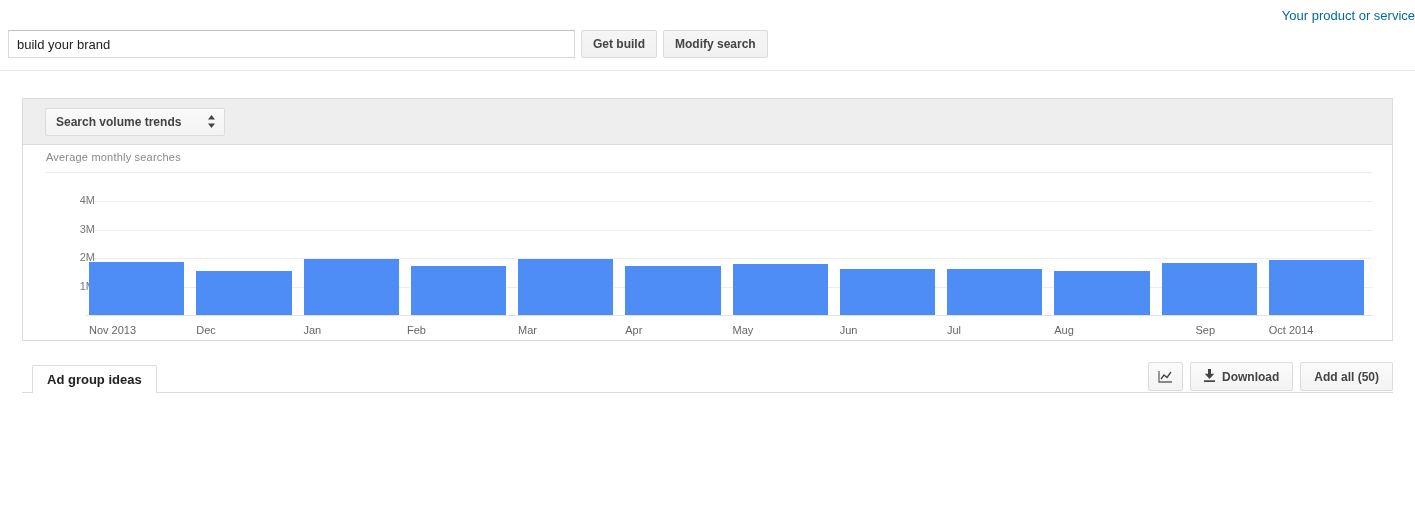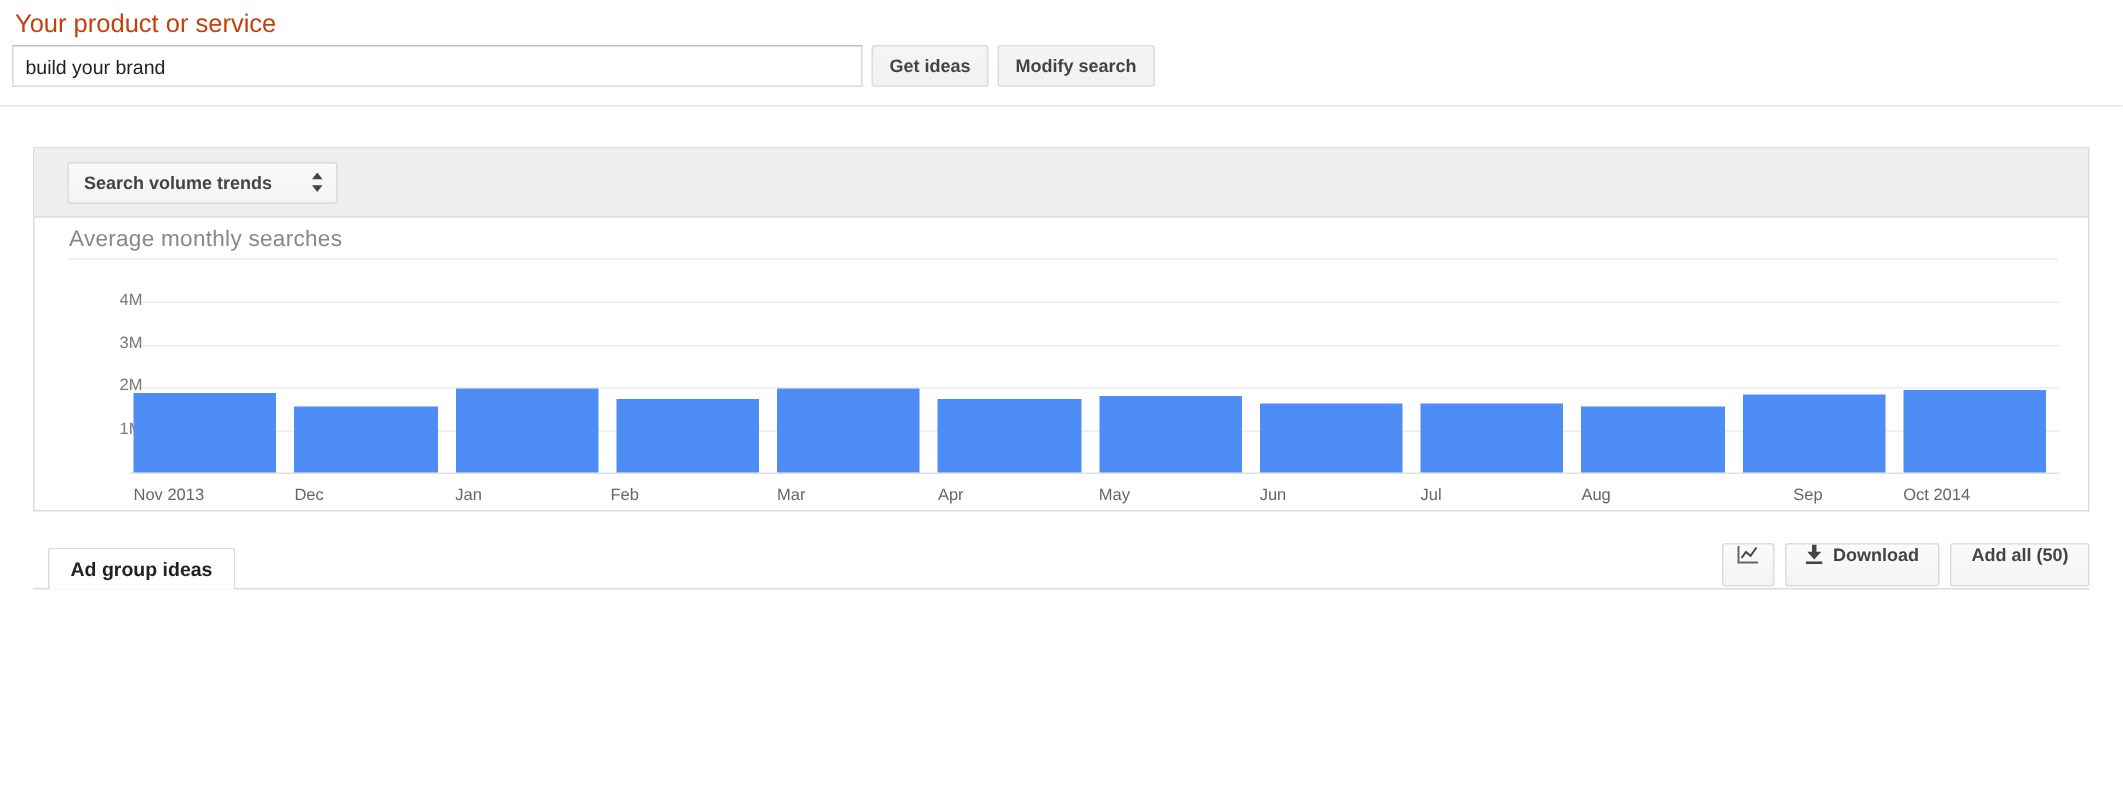--- a/index.html
+++ b/index.html
@@ -9,24 +9,25 @@
     background: #ffffff;
     font-family: "Liberation Sans", sans-serif;
     font-size: 13px;
     color: #222;
     overflow: hidden;
   }
 
   
   #search-region { padding: 8px 0 0 8px; }
   #search-label {
-    font-size: 17px;
-    color: #c2410c;
+    font-size: 13px;
+    color: #0369a1;
     margin: 0 0 7px 2px;
     line-height: 15px;
+    text-align: right;
   }
   #search-row { display: flex; align-items: stretch; gap: 6px; }
   #search-input {
     width: 567px;
     height: 28px;
     border: 1px solid #d9d9d9;
     border-top-color: #c0c0c0;
     padding: 0 8px;
     font-family: "Liberation Sans", sans-serif;
     font-size: 13px;
@@ -87,21 +88,21 @@
     display: inline-flex;
     align-items: center;
     gap: 26px;
     cursor: pointer;
   }
   .updown { display: inline-flex; flex-direction: column; line-height: 5px; font-size: 9px; color: #555; }
 
   #chart-title {
     position: absolute;
     left: 23px; top: 52px;
-    font-size: 15px;
+    font-size: 11px;
     color: #888;
     letter-spacing: .2px;
   }
   #chart-sep {
     position: absolute;
     left: 23px; top: 73px;
     width: 1326px; height: 1px;
     background: #ececec;
   }
 
@@ -178,21 +179,21 @@
   .tool-btn {
     height: 29px;
     padding: 0 13px;
     border: 1px solid #dcdcdc;
     background: linear-gradient(#fbfbfb, #f3f3f3);
     border-radius: 2px;
     font-size: 12px;
     font-weight: bold;
     color: #444;
     display: inline-flex;
-    align-items: flex-start;
+    align-items: center;
     gap: 7px;
     cursor: pointer;
     white-space: nowrap;
   }
   .icon-only { padding: 0 9px; }
   .spark {
     display: inline-block;
     width: 15px; height: 13px;
     cursor: pointer;
   }
@@ -203,21 +204,21 @@
     overflow: hidden;
   }
 </style>
 </head>
 <body>
 
 <div id="search-region">
   <div id="search-label">Your product or service</div>
   <div id="search-row">
     <input id="search-input" type="text" value="build your brand" style="">
-    <button class="gbtn">Get ideas</button>
+    <button class="gbtn">Get build</button>
     <button class="gbtn">Modify search</button>
   </div>
 </div>
 <div id="divider-line"></div>
 
 <div id="chart-panel">
   <div id="chart-toolbar">
     <div id="trend-select">
       <span>Search volume trends</span>
       <span class="updown">

